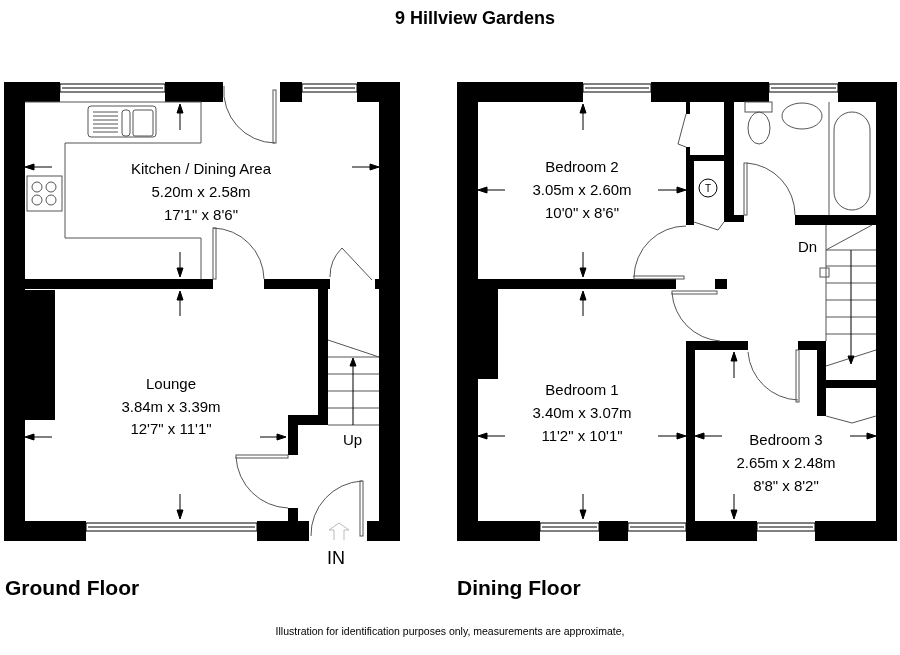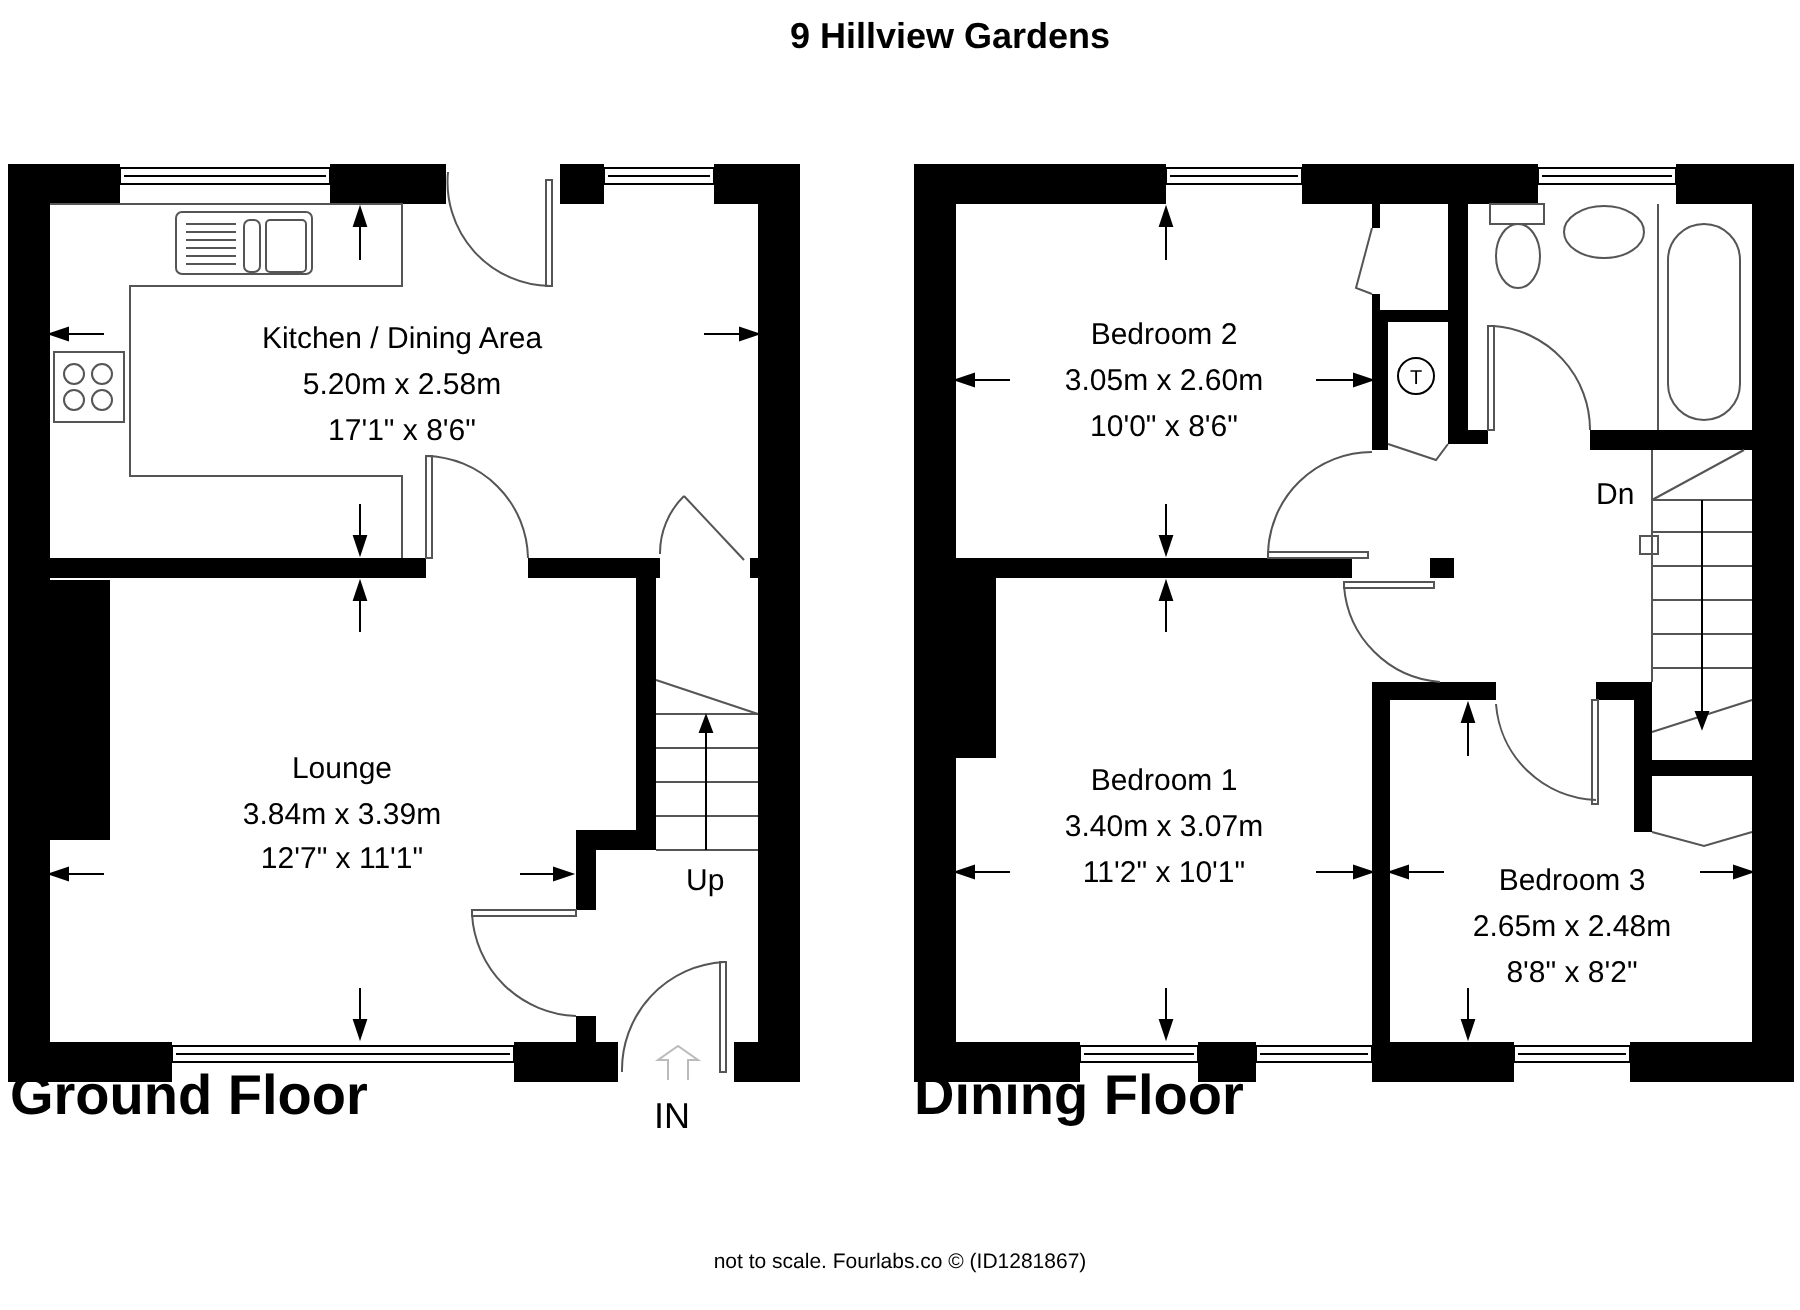--- a/index.html
+++ b/index.html
@@ -1,18 +1,18 @@
 <!DOCTYPE html>
 <html><head>
 <meta charset="utf-8">
 <style>
   html, body { margin: 0; padding: 0; background: #ffffff; }
   body { width: 900px; height: 655px; position: relative; overflow: hidden; font-family: "Liberation Sans", sans-serif; color: #000; }
   .title { position: absolute; left: 0; top: 8px; width: 900px; text-align: center; font-weight: bold; font-size: 18px; padding-left: 25px; }
-  .floor-label { position: absolute; top: 532px; font-weight: bold; font-size: 28px; }
+  .floor-label { position: absolute; top: 576px; font-weight: bold; font-size: 21px; }
   .disclaimer { position: absolute; left: 250px; top: 624px; width: 400px; text-align: center; font-size: 10.5px; line-height: 14px; }
   svg { position: absolute; left: 0; top: 0; }
   .room-text { font-family: "Liberation Sans", sans-serif; font-size: 15px; text-anchor: middle; fill: #000; }
   .small-text { font-family: "Liberation Sans", sans-serif; font-size: 15px; fill: #000; }
 </style>
 </head>
 <body>
 
 <div class="title">9 Hillview Gardens</div>
 
@@ -258,14 +258,14 @@
     <text class="room-text" x="786" y="491">8'8" x 8'2"</text>
   </g>
   <text class="small-text" x="798" y="252">Dn</text>
   <text class="small-text" x="708" y="192" style="font-size:10px" text-anchor="middle">T</text>
 </svg>
 
 <div class="floor-label" style="left:5px;">Ground Floor</div>
 <div class="floor-label" style="left:457px;">Dining Floor</div>
 
 <div class="disclaimer">
-  <div>not to scale. Fourlabs.co © (ID1281867)</div>
+  <div>Illustration for identification purposes only, measurements are approximate,</div>
 </div>
 
 </body></html>

